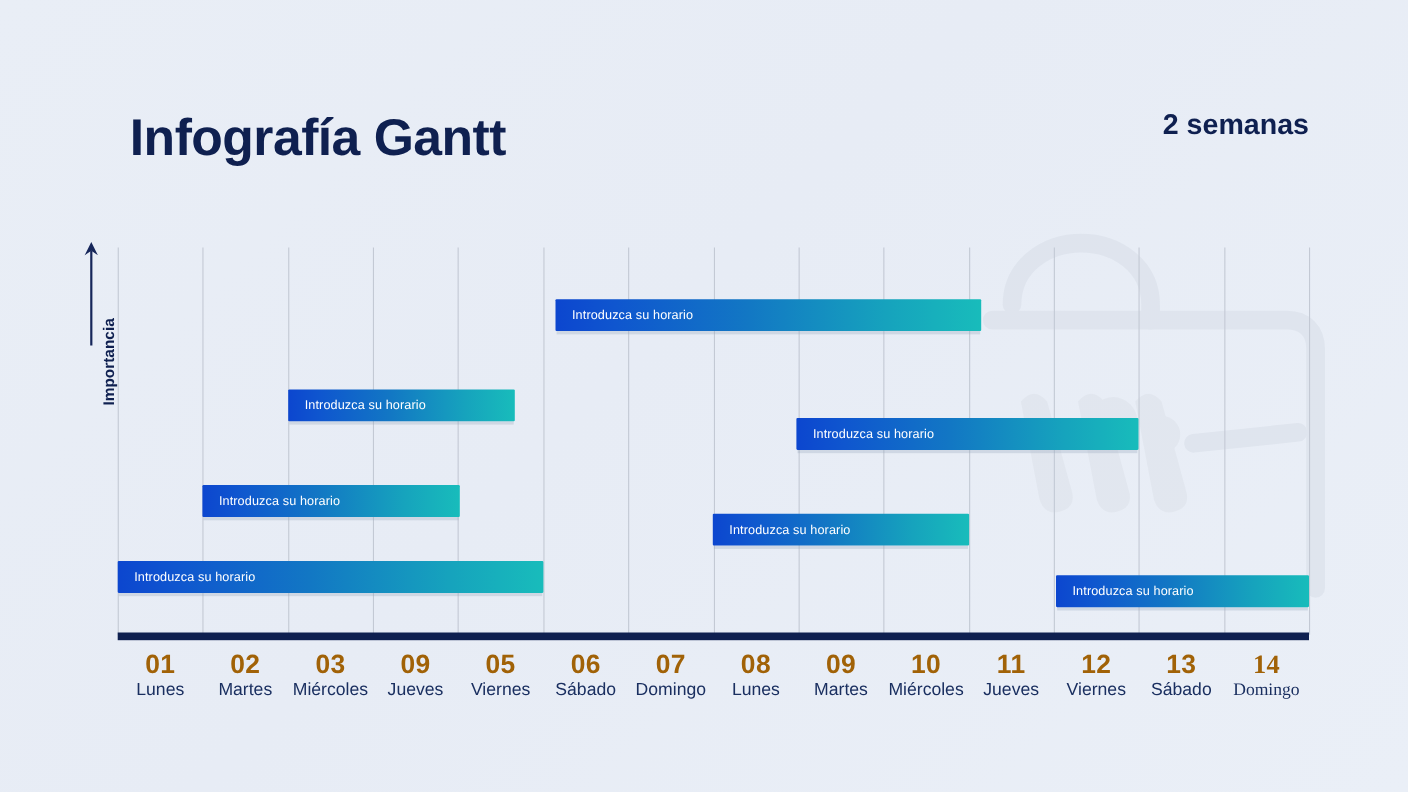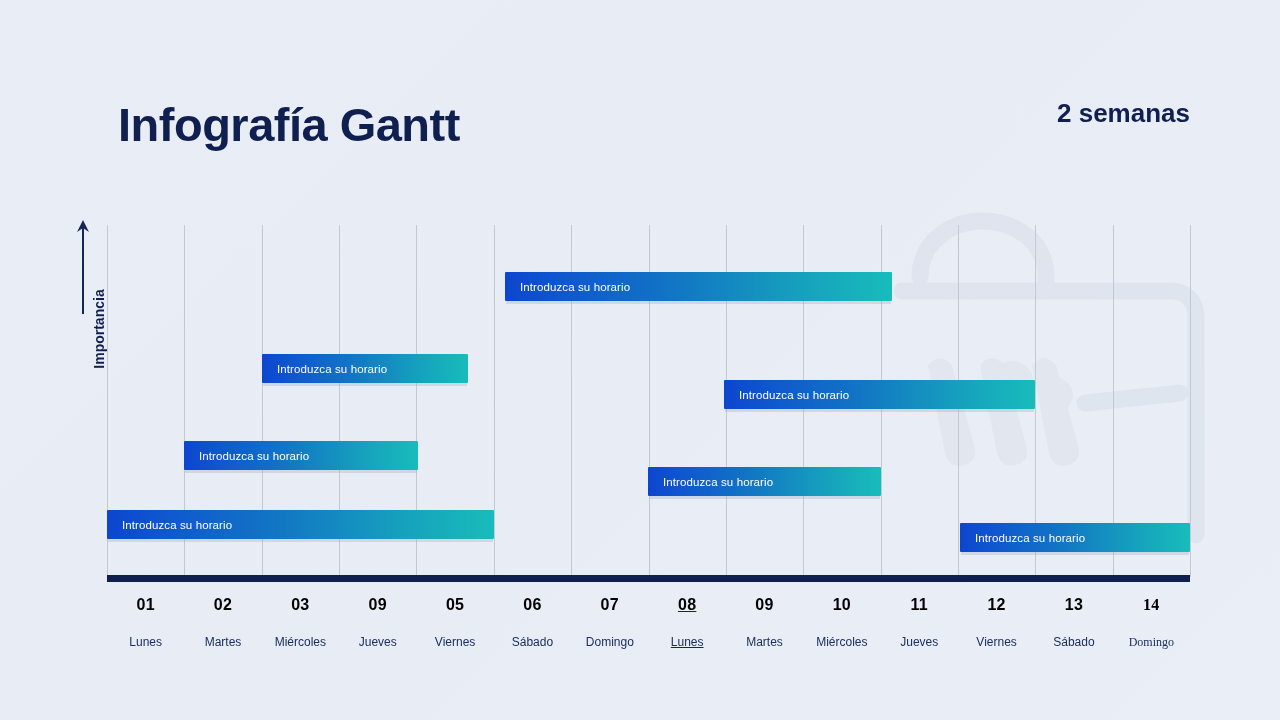--- a/index.html
+++ b/index.html
@@ -68,26 +68,26 @@
     color:#ffffff; font-size:11.5px; padding-left:15px;
     white-space:nowrap; letter-spacing:0.1px;
   }
 
   
   #dates { position:absolute; left:107px; top:592px; width:1083px; height:55px; }
   .date-cell {
     position:absolute; top:0; width:78px; text-align:center;
   }
   .date-num {
-    font-size:16px; font-weight:bold; color:#000000; line-height:26px;
+    font-size:24px; font-weight:bold; color:#a16207; line-height:26px;
     letter-spacing:0.3px;
     text-align:center;
   }
   .date-day {
-    font-size:12px; color:#1a2f60; line-height:16px; margin-top:16px;
+    font-size:16px; color:#1a2f60; line-height:16px; margin-top:2px;
   }
 </style>
 </head>
 <body>
 
 <div id="header">
   <div id="page-title">Infografía Gantt</div>
   <div id="duration-label">2 semanas</div>
 </div>
 
@@ -186,21 +186,21 @@
         <div class="date-day">Viernes</div>
       </div>
       <div class="date-cell" style="left: 386.786px; width: 77.3571px;">
         <div class="date-num">06</div>
         <div class="date-day">Sábado</div>
       </div>
       <div class="date-cell" style="left: 464.143px; width: 77.3571px;">
         <div class="date-num">07</div>
         <div class="date-day">Domingo</div>
       </div>
-      <div class="date-cell" style="left: 541.5px; width: 77.3571px; text-decoration: underline;">
+      <div class="date-cell" style="left: 541.5px; width: 77.3571px;">
         <div class="date-num">08</div>
         <div class="date-day">Lunes</div>
       </div>
       <div class="date-cell" style="left: 618.857px; width: 77.3571px;">
         <div class="date-num">09</div>
         <div class="date-day">Martes</div>
       </div>
       <div class="date-cell" style="left: 696.214px; width: 77.3571px;">
         <div class="date-num">10</div>
         <div class="date-day">Miércoles</div>

